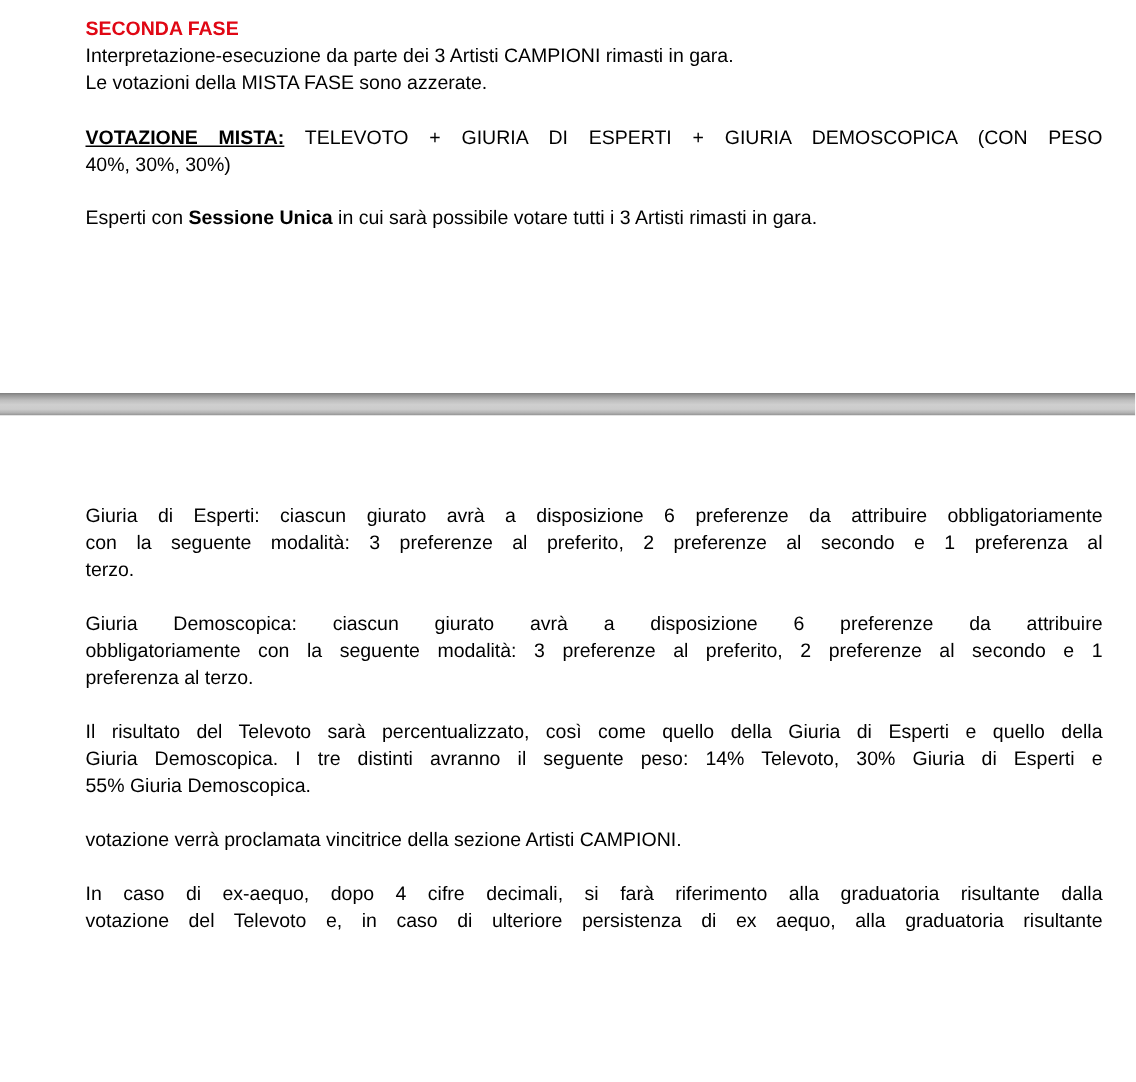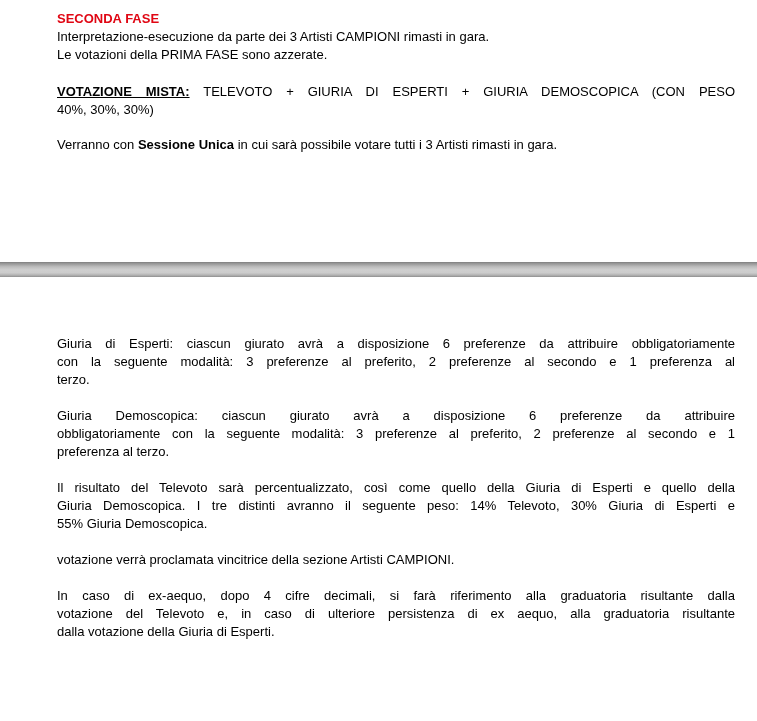--- a/index.html
+++ b/index.html
@@ -85,29 +85,29 @@
 <body>
 
 <div id="viewport">
 
   <div class="artifact"></div>
 
   <div class="page" id="page1">
     <div class="page-inner">
       <div class="ln heading" style="color: rgb(224, 7, 20);">SECONDA FASE</div>
       <div class="ln">Interpretazione-esecuzione da parte dei 3 Artisti CAMPIONI rimasti in gara.</div>
-      <div class="ln">Le votazioni della PRIMA FASE sono azzerate.</div>
+      <div class="ln">Le votazioni della MISTA FASE sono azzerate.</div>
 
       <div class="ln jl gap1">
         <span class="bu">VOTAZIONE MISTA:</span><span> TELEVOTO + GIURIA DI ESPERTI + GIURIA DEMOSCOPICA (CON PESO</span>
       </div>
       <div class="ln">40%, 30%, 30%)</div>
 
       <div class="ln gap2">
-        <span>Verranno con </span><span class="b">Sessione Unica</span><span> in cui sarà possibile votare tutti i 3 Artisti rimasti in gara.</span>
+        <span>Esperti con </span><span class="b">Sessione Unica</span><span> in cui sarà possibile votare tutti i 3 Artisti rimasti in gara.</span>
       </div>
     </div>
   </div>
 
   <div class="page-break-bar"></div>
 
   <div class="page" id="page2">
     <div class="page-inner">
 
       <div class="para">
@@ -128,19 +128,18 @@
         <div class="ln">55% Giuria Demoscopica.</div>
       </div>
 
       <div class="para">
         <div class="ln">votazione verrà proclamata vincitrice della sezione Artisti CAMPIONI.</div>
       </div>
 
       <div class="para">
         <div class="ln jl">In caso di ex-aequo, dopo 4 cifre decimali, si farà riferimento alla graduatoria risultante dalla</div>
         <div class="ln jl">votazione del Televoto e, in caso di ulteriore persistenza di ex aequo, alla graduatoria risultante</div>
-        <div class="ln">dalla votazione della Giuria di Esperti.</div>
       </div>
 
     </div>
   </div>
 
 </div>
 
 </body></html>

